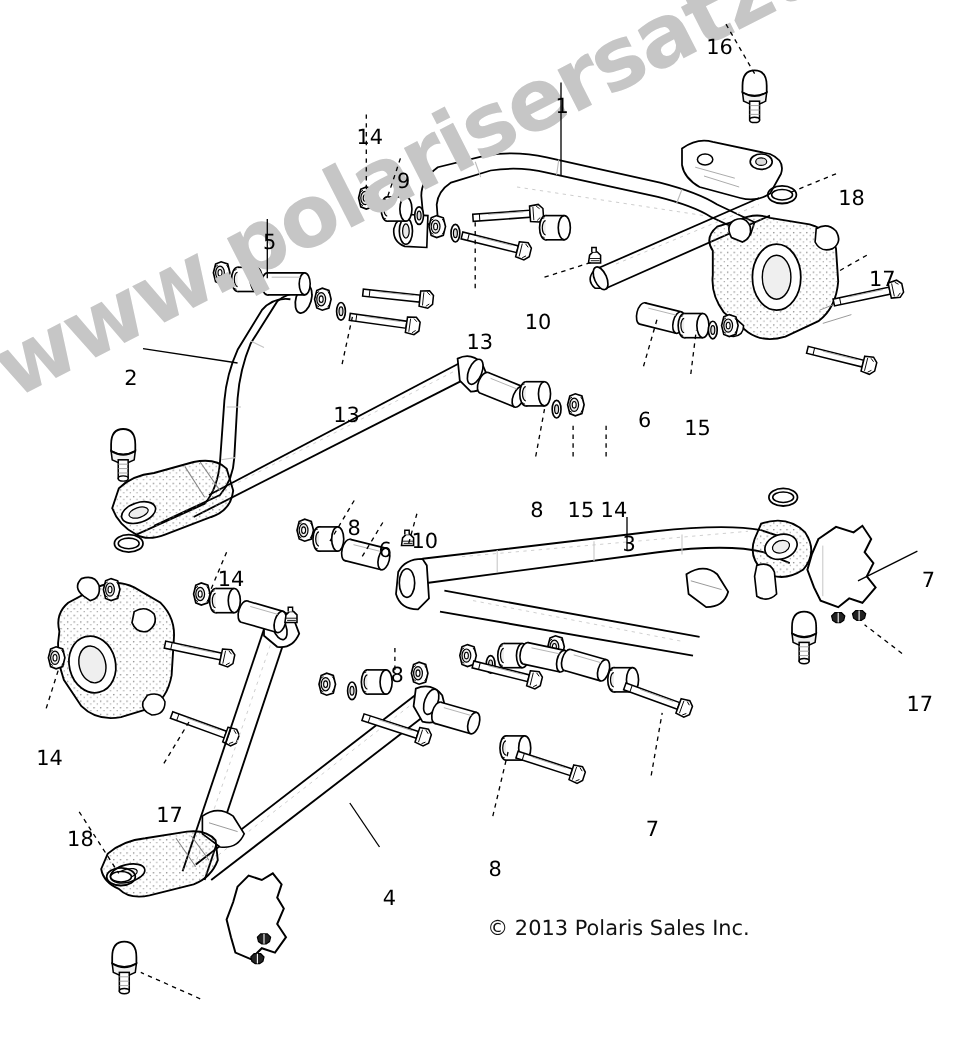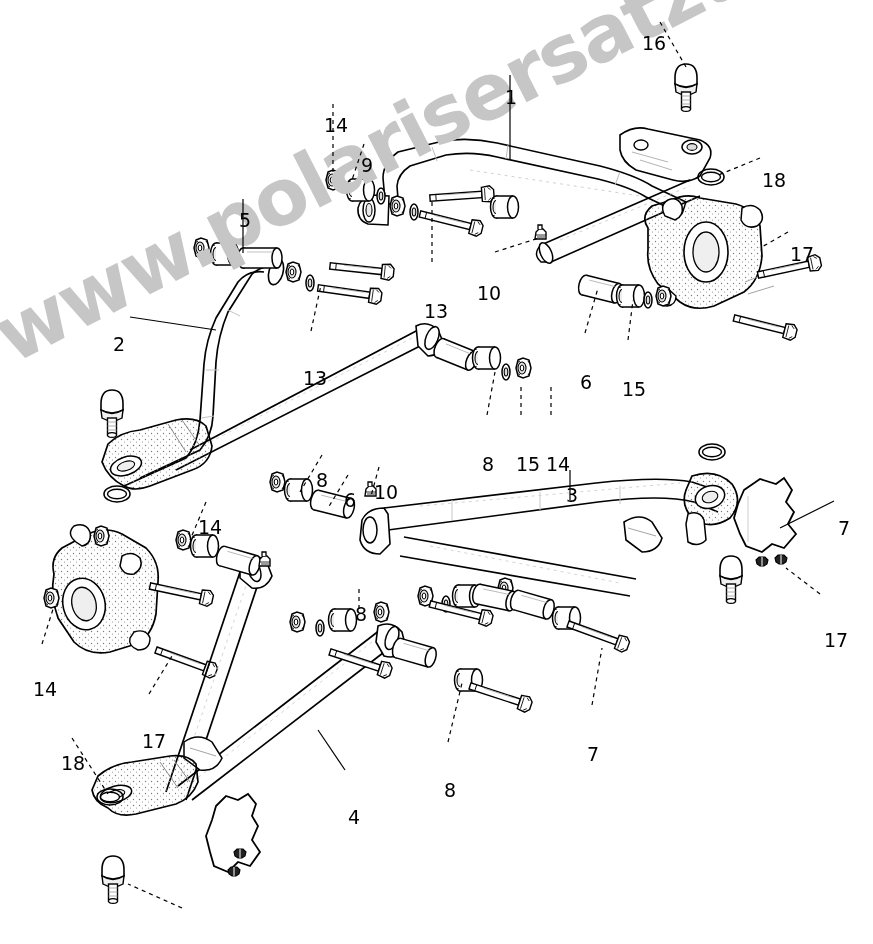--- a/index.html
+++ b/index.html
@@ -436,14 +436,15 @@
       <div class="callout" style="left: 33px; top: 652px;">14</div>
       <div class="callout" style="left: 142px; top: 704px;">17</div>
       <div class="callout" style="left: 61px; top: 726px;">18</div>
       <div class="callout" style="left: 355px; top: 577px;">8</div>
       <div class="callout" style="left: 444px; top: 753px;">8</div>
       <div class="callout" style="left: 587px; top: 717px;">7</div>
       <div class="callout" style="left: 348px; top: 780px;">4</div>
       <div class="callout" style="left: 185px; top: 917px;">16</div>
     </div>
 
+  <div id="copyright">© 2013 Polaris Sales Inc.</div>
 
 </div>
 
 </body></html>

